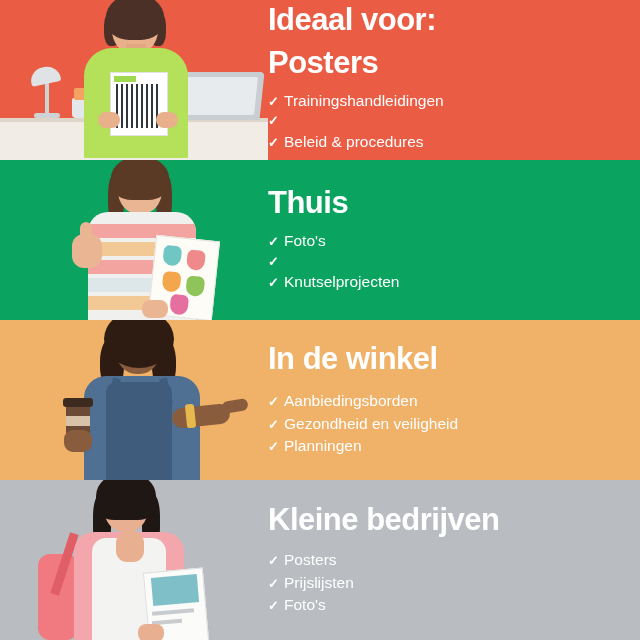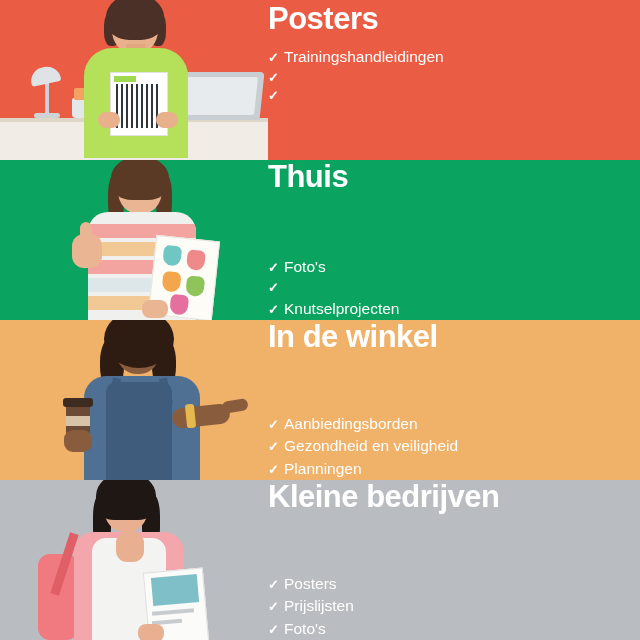--- a/index.html
+++ b/index.html
@@ -32,21 +32,21 @@
 
   
   .text-col {
     position: absolute;
     left: 268px;
     right: 12px;
     top: 0;
     height: 100%;
     display: flex;
     flex-direction: column;
-    justify-content: space-between;
+    justify-content: center;
     color: #ffffff;
   }
   .band-1 .text-col { justify-content: flex-start; padding-top: 2px; }
   .headline-top {
     font-size: 31px;
     font-weight: bold;
     letter-spacing: -0.5px;
     line-height: 1.15;
     margin: 0 0 8px 0;
   }
@@ -654,31 +654,33 @@
       <div class="person1-neck"></div>
       <div class="person1-body"></div>
       <div class="paper"></div>
       <div class="paper-lines"></div>
       <div class="paper-tag"></div>
       <div class="hand1a"></div>
       <div class="hand1b"></div>
     </div>
 
     <div class="text-col">
+      <h1 class="headline-top">Ideaal voor:</h1>
       <h2 class="headline">Posters</h2>
       <ul class="bullets">
         <li>
           <span class="check">✓</span>
           <span class="bullet-label">Trainingshandleidingen</span>
         </li>
         <li>
           <span class="check">✓</span>
         </li>
         <li>
           <span class="check">✓</span>
+          <span class="bullet-label">Beleid &amp; procedures</span>
         </li>
       </ul>
     </div>
   </section>
 
   <section class="band band-2">
     <div class="img-zone">
       <div class="person2-hair-l"></div>
       <div class="person2-hair-r"></div>
       <div class="person2-head"></div>

